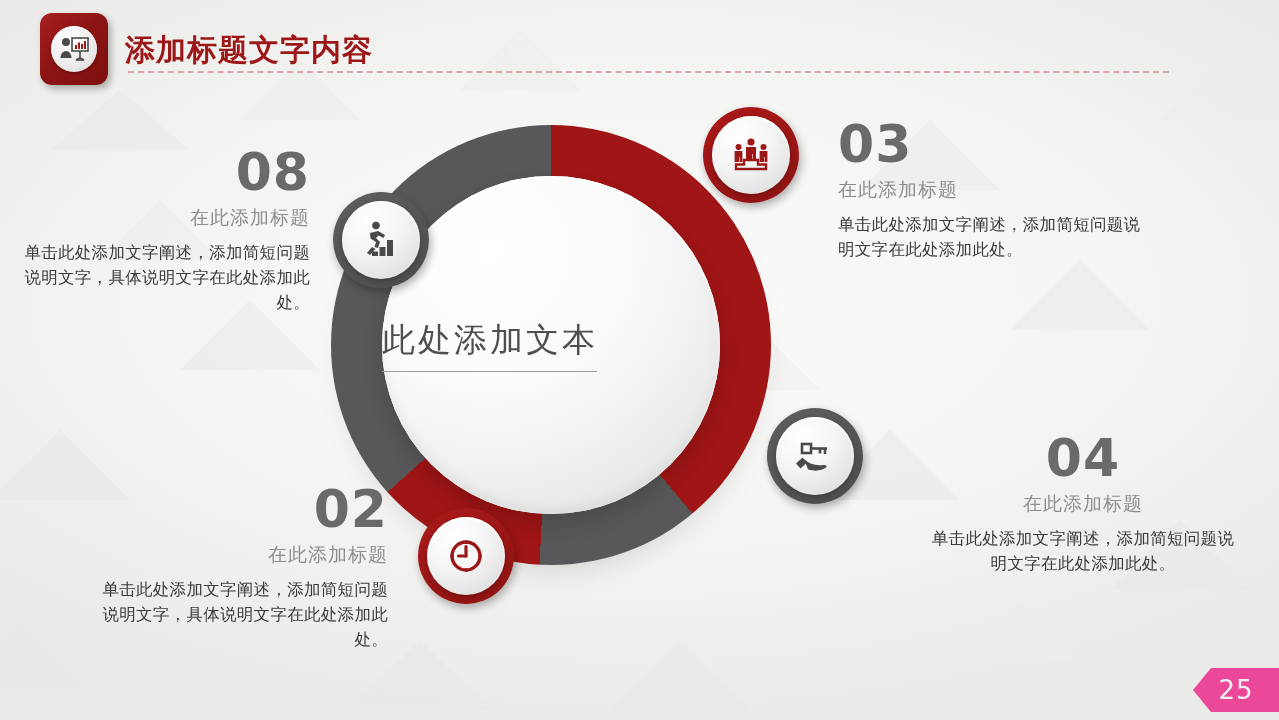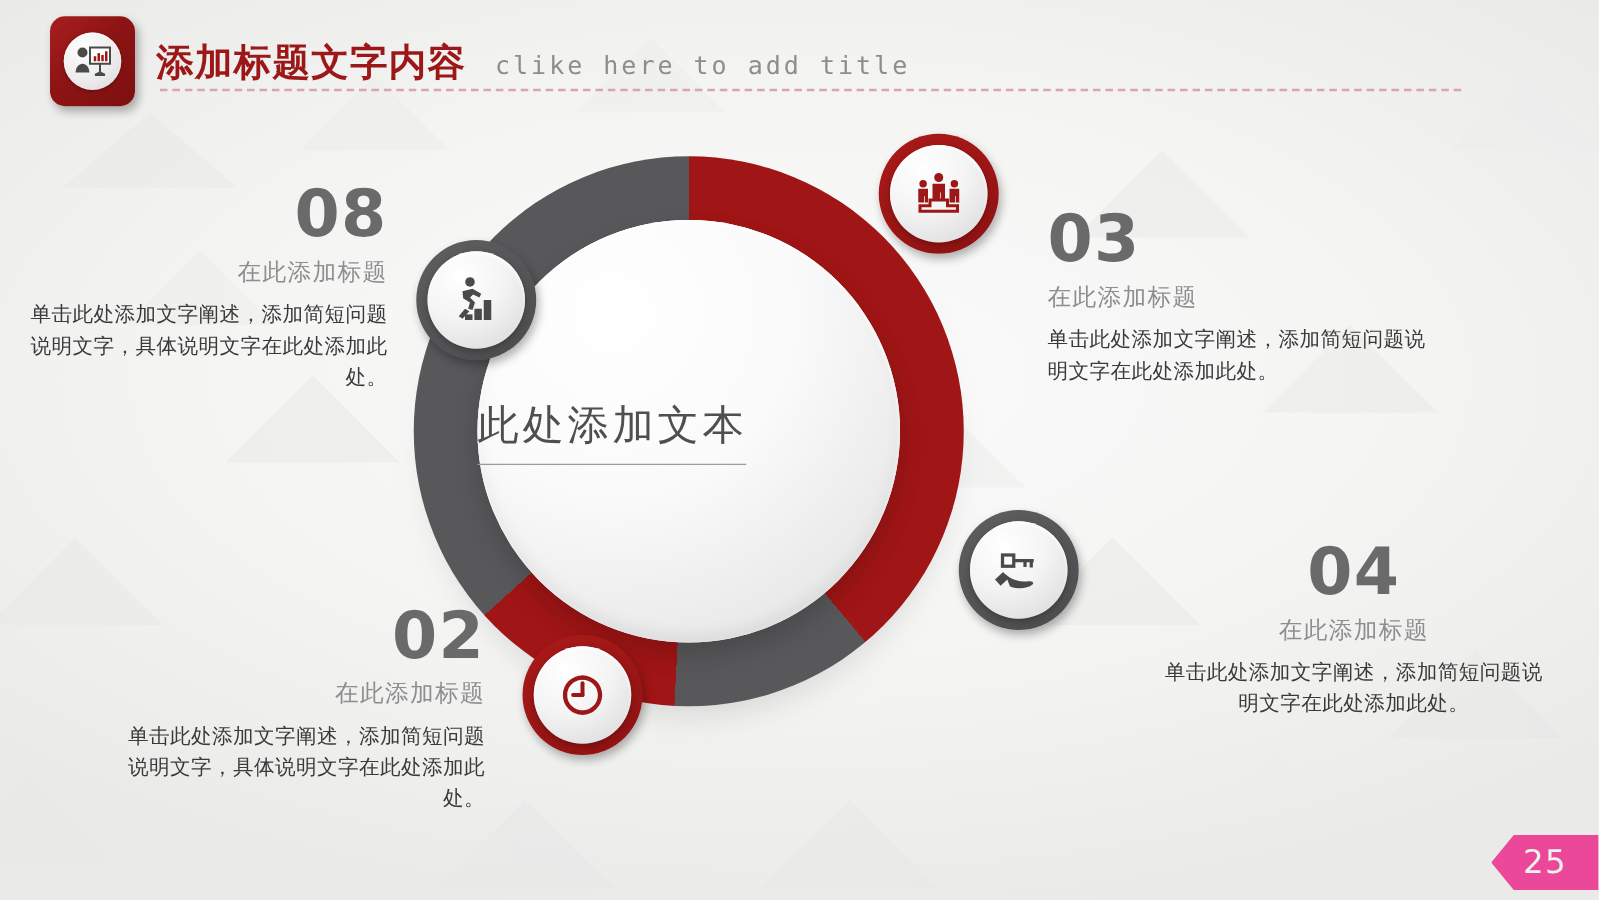--- a/index.html
+++ b/index.html
@@ -104,21 +104,21 @@
   
   .block{position:absolute;}
   .num{
     font-size:52px;font-weight:bold;color:#6a6a6a;line-height:1;
     font-family:"DejaVu Sans","Liberation Sans",sans-serif;letter-spacing:1px;
   }
   .subtitle{font-size:19px;color:#8e8e8e;margin-top:7px;letter-spacing:1px;}
   .body{font-size:16.5px;color:#3a3a3a;line-height:1.52;margin-top:9px;letter-spacing:.3px;}
   #block-01{left:18px;top:146px;width:292px;text-align:right;}
   #block-02{left:96px;top:463px;width:292px;text-align:right;margin-top:20px;}
-  #block-03{left:838px;top:118px;width:318px;text-align:left;margin-top:48px;}
+  #block-03{left:838px;top:118px;width:318px;text-align:left;}
   #block-04{left:916px;top:432px;width:310px;text-align:center;margin-left:12px;}
   
   #page-number{
     position:absolute;right:0;top:668px;width:86px;height:44px;
     background:#ec4899;
     clip-path:polygon(18px 0,100% 0,100% 100%,18px 100%,0 50%);
     display:flex;align-items:center;justify-content:center;
     box-shadow:-2px 2px 5px rgba(0,0,0,.2);
   }
   #page-number span{
@@ -169,21 +169,20 @@
         <rect x="23" y="10" width="2" height="5" fill="#9c1818"></rect>
         <rect x="26" y="7" width="2" height="8" fill="#9c1818"></rect>
         <line x1="22" y1="17" x2="22" y2="24" stroke="#4a4a4a" stroke-width="1.6"></line>
         <line x1="18" y1="26" x2="26" y2="26" stroke="#4a4a4a" stroke-width="1.6"></line>
         <line x1="22" y1="24" x2="18" y2="26" stroke="#4a4a4a" stroke-width="1.6"></line>
         <line x1="22" y1="24" x2="26" y2="26" stroke="#4a4a4a" stroke-width="1.6"></line>
       </svg>
     </div>
   </div>
   <div id="header-title">添加标题文字内容</div>
-  <div id="header-subtitle">clike here to add title</div>
   <div id="header-rule"></div>
 </div>
 
 <div id="center-group">
   <div id="donut-shadow"></div>
   <div id="donut-ring"></div>
   <div id="inner-disc">
     <div id="center-text">此处添加文本</div>
     <div id="center-underline"></div>
   </div>

